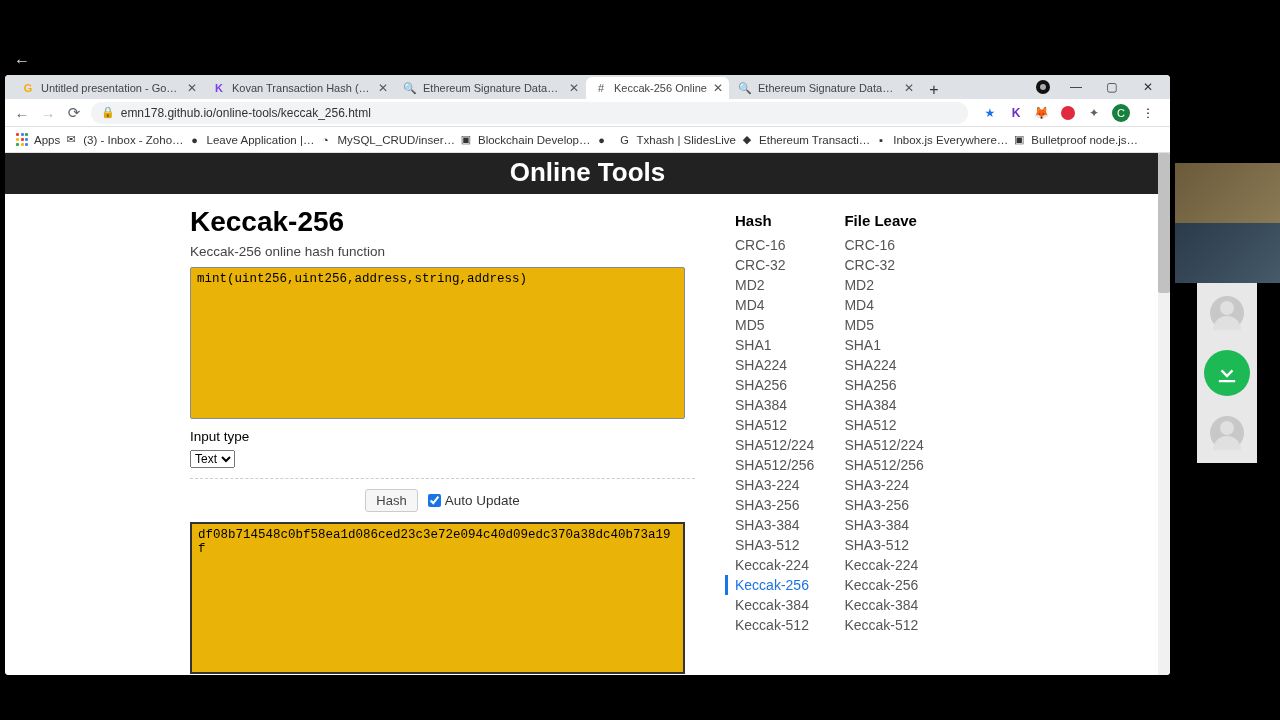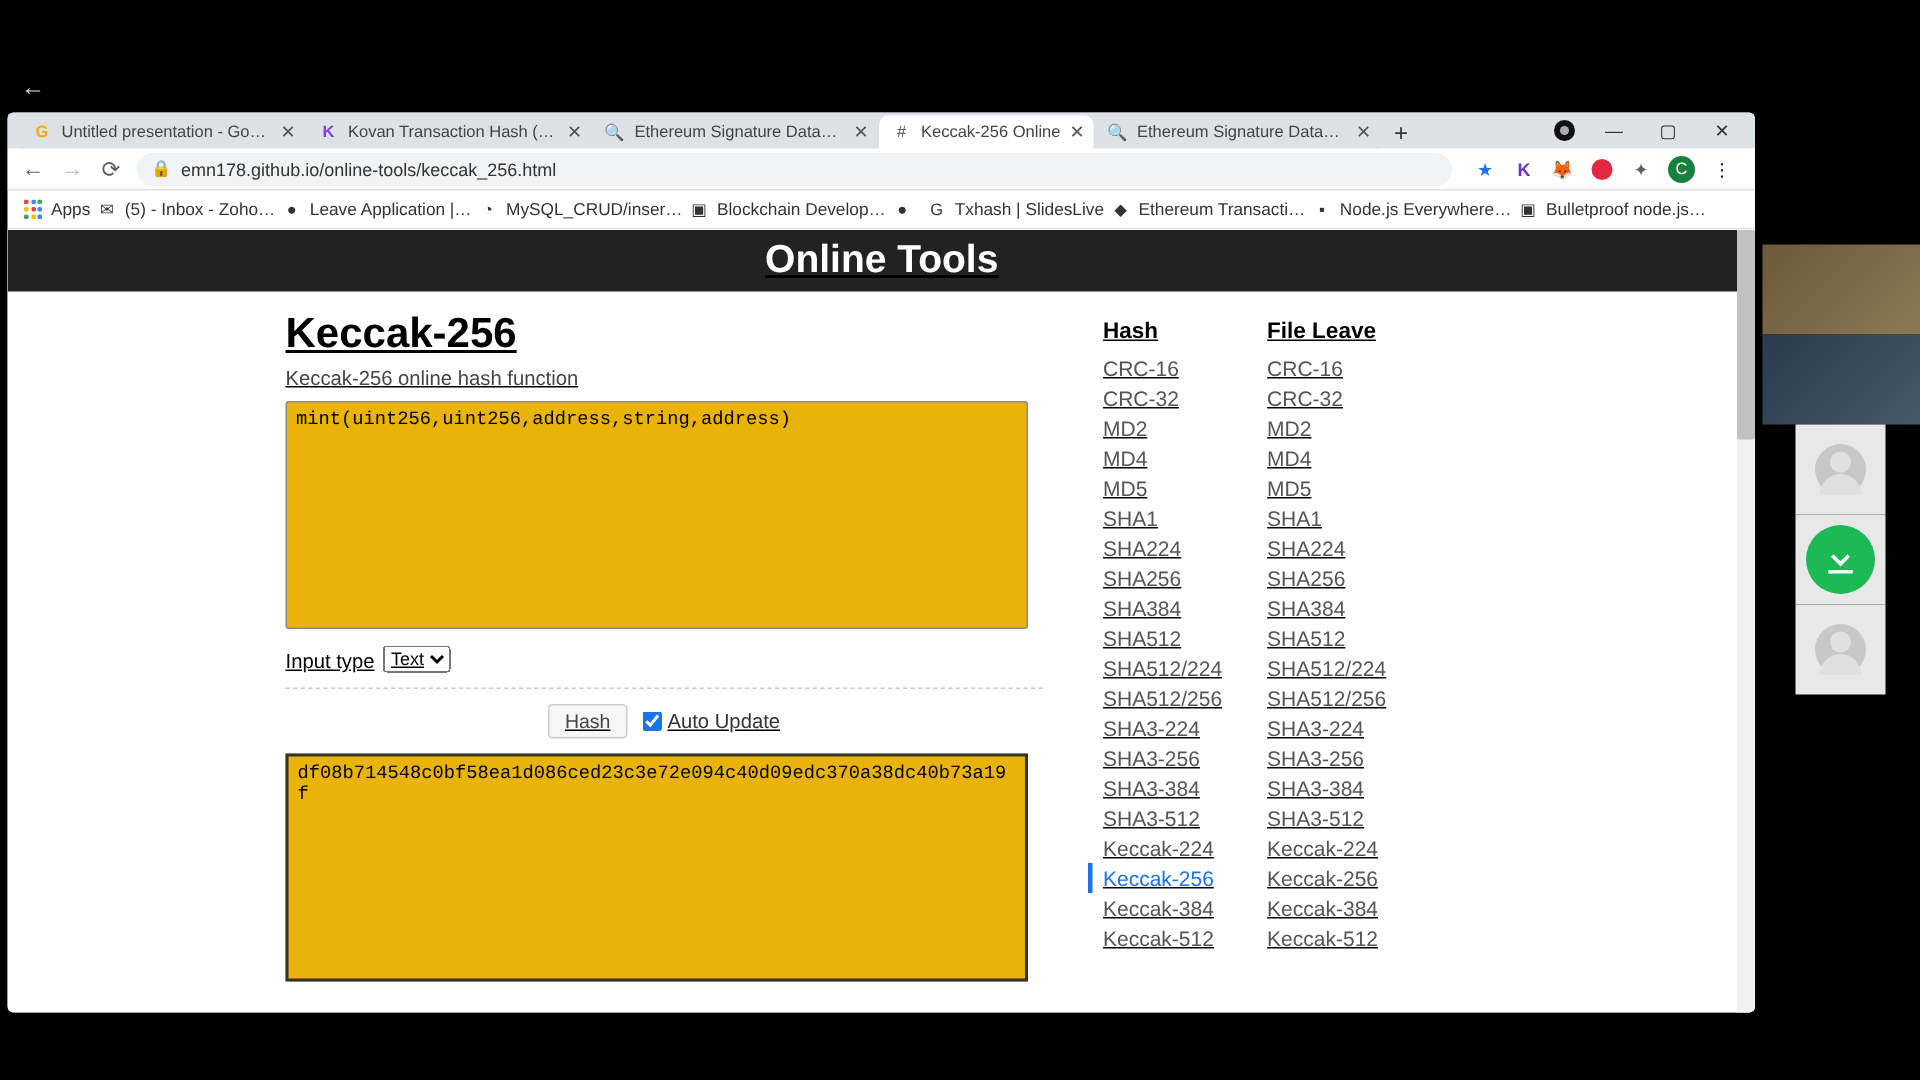--- a/index.html
+++ b/index.html
@@ -50,31 +50,31 @@
 .apps-dots span:nth-child(4){background:#fbbc05}
 .apps-dots span:nth-child(5){background:#ea4335}
 .apps-dots span:nth-child(6){background:#4285f4}
 .apps-dots span:nth-child(7){background:#34a853}
 .apps-dots span:nth-child(8){background:#fbbc05}
 .apps-dots span:nth-child(9){background:#4285f4}
 
 .bmbar .spacer { flex:1; }
 
 
-.viewport { flex:1; position:relative; overflow:hidden; background:#fff;text-decoration:underline; }
+.viewport { flex:1; position:relative; overflow:hidden; background:#fff; }
 .viewport-inner{ position:relative; height:100%; overflow:auto; }
 .page-header { background:#222; color:#fff; text-align:center; font-size:26px; font-weight:bold; padding:4px 0 6px; }
 .content { display:flex; padding:12px 20px 40px 185px; gap:40px; }
 .main { flex:0 0 505px; }
 h1.page-title { font-size:28px; font-weight:bold; margin-bottom:6px; }
 .subtitle { font-size:13.5px; color:#444; margin-bottom:8px; }
 textarea.input-area, textarea.output-area { width:495px; font-family:"Courier New",monospace; font-size:12.5px; padding:4px 6px; resize:none; background:#eab308; color:#000; }
 textarea.input-area { height:152px; border:1px solid #8a8a8a; border-radius:2px; }
 textarea.output-area { height:152px; border:2px solid #333; }
-.inline-row { display:flex; align-items:flex-end; gap:6px; font-size:13.5px; margin:6px 0 10px; }
+.inline-row { display:flex; align-items:flex-start; gap:6px; font-size:13.5px; margin:6px 0 10px;flex-direction:column; }
 select { font-size:12px; }
 .divider { border-top:1px dashed #ccc; margin-bottom:10px; }
 .hash-row { display:flex; justify-content:center; align-items:center; gap:10px; margin-bottom:10px; font-size:13.5px; }
 .hash-btn{ padding:3px 10px; border:1px solid #ccc; background:#f6f6f6; border-radius:3px; font-size:13px; color:#444;}
 .auto-chk{ display:flex; align-items:center; gap:4px; color:#333;}
 .auto-chk input{accent-color:#1a73e8;}
 
 .sidebar { display:flex; gap:30px; font-size:14px; padding-top:6px; }
 .col h3 { font-size:15px; font-weight:bold; margin-bottom:6px; }
 .col div.link { padding:2px 0; color:#555; cursor:pointer; }
@@ -181,21 +181,21 @@
               <span></span>
               <span></span>
               <span></span>
               <span></span>
               <span></span>
             </span>
             <span>Apps</span>
           </div>
           <div class="bm">
             <span class="bm-icon">✉</span>
-            <span>(5) - Inbox - Zoho…</span>
+            <span>(3) - Inbox - Zoho…</span>
           </div>
           <div class="bm">
             <span class="bm-icon">●</span>
             <span>Leave Application |…</span>
           </div>
           <div class="bm">
             <span class="bm-icon">◔</span>
             <span>MySQL_CRUD/inser…</span>
           </div>
           <div class="bm">
@@ -209,21 +209,21 @@
           <div class="bm">
             <span class="bm-icon">G</span>
             <span>Txhash | SlidesLive</span>
           </div>
           <div class="bm">
             <span class="bm-icon">◆</span>
             <span>Ethereum Transacti…</span>
           </div>
           <div class="bm">
             <span class="bm-icon">▪</span>
-            <span>Node.js Everywhere…</span>
+            <span>Inbox.js Everywhere…</span>
           </div>
           <div class="bm">
             <span class="bm-icon">▣</span>
             <span>Bulletproof node.js…</span>
           </div>
         </div>
       <div class="spacer"></div>
 
     </div>
 

